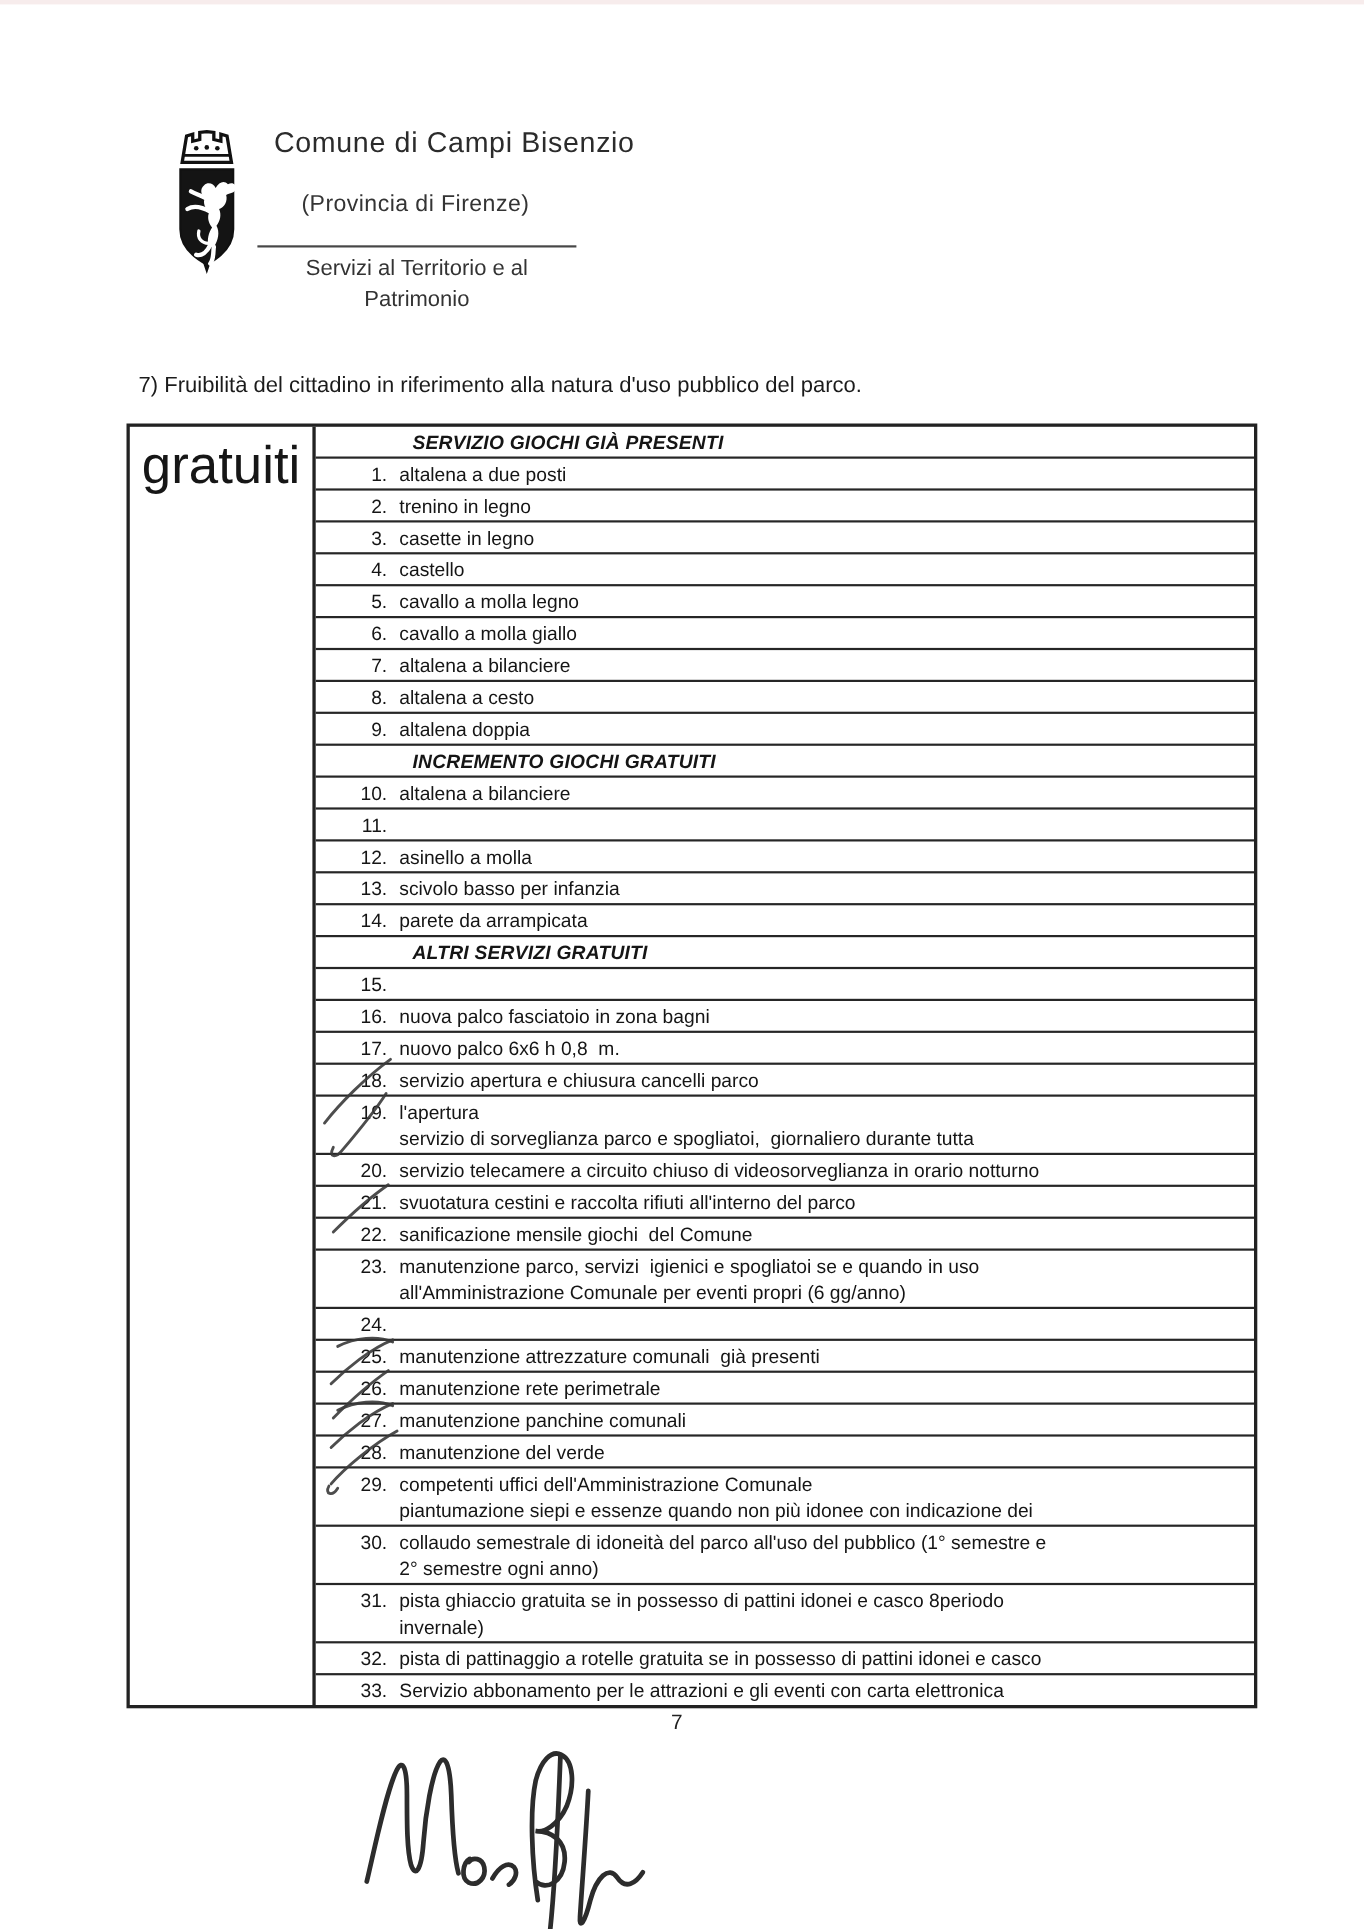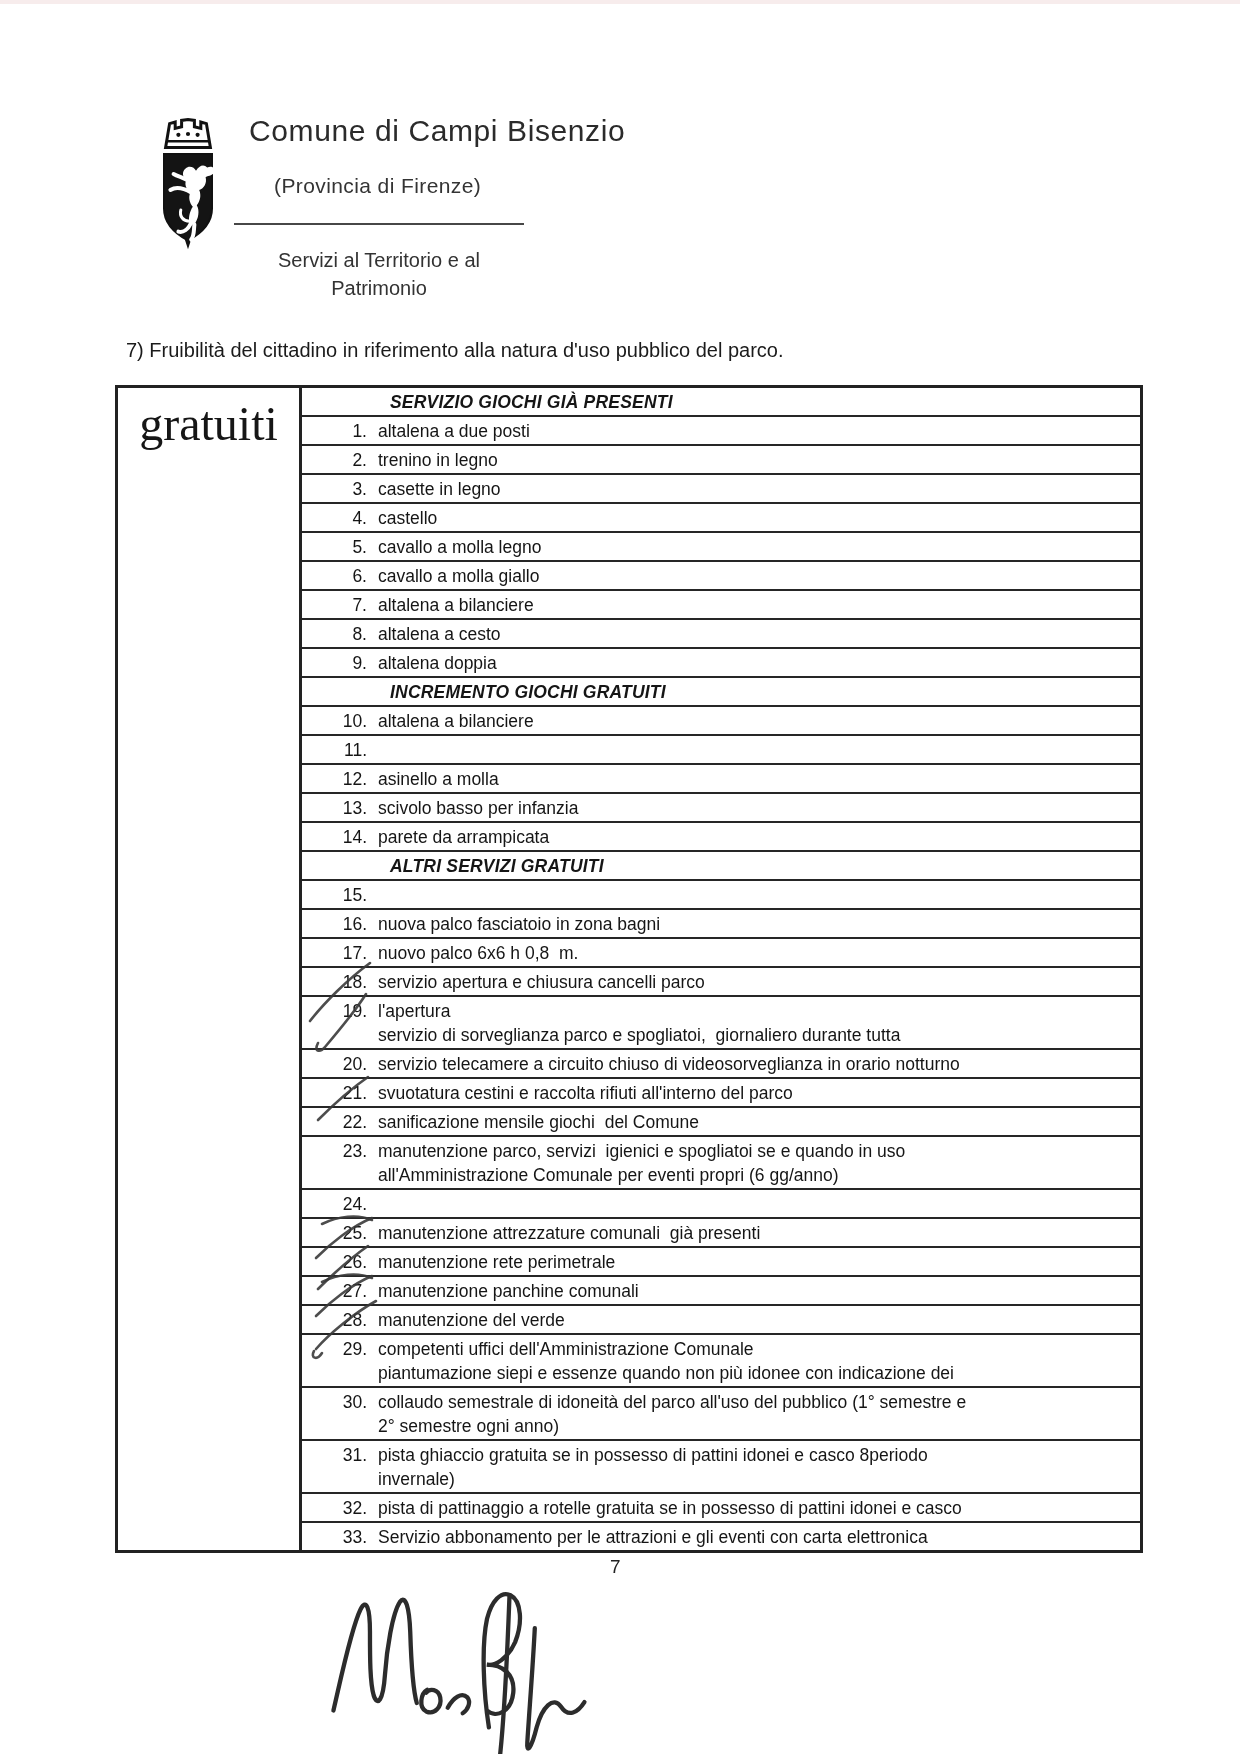--- a/index.html
+++ b/index.html
@@ -6,36 +6,36 @@
   body{
     width:1240px;height:1754px;position:relative;
     background:#ffffff;
     font-family:"Liberation Sans", sans-serif;
     color:#1d1d1d;
     overflow:hidden;
   }
   .edge-tint{position:absolute;left:0;top:0;width:1240px;height:4px;background:rgba(226,186,186,.28);}
   
   .crest{position:absolute;left:148px;top:106px;width:80px;height:148px;}
-  .muni{position:absolute;left:249px;top:114px;font-size:30px;letter-spacing:.6px;color:#2b2b2b;white-space:nowrap;}
+  .muni{position:absolute;left:249px;top:114px;font-size:26px;letter-spacing:.6px;color:#2b2b2b;white-space:nowrap;}
   .prov{position:absolute;left:274px;top:174px;font-size:21px;letter-spacing:.4px;color:#343434;white-space:nowrap;}
   .lh-rule{position:absolute;left:234px;top:223px;width:290px;height:2px;background:#474747;}
-  .dept{position:absolute;left:234px;top:230px;width:290px;text-align:center;font-size:20px;line-height:28px;color:#333;margin-top:16px;}
+  .dept{position:absolute;left:234px;top:230px;width:290px;text-align:center;font-size:20px;line-height:28px;color:#333;}
   
   .sec-head{position:absolute;left:126px;top:339px;font-size:20px;color:#1b1b1b;white-space:nowrap;}
   .sec-head .pre{font-weight:normal;}
   .sec-head .main{font-weight:normal;}
   
   .ptable{
     position:absolute;left:115px;top:385px;width:1028px;
     border:3px solid #222;display:flex;box-sizing:border-box;background:#fff;
   }
   .label-cell{
-    width:184px;flex:none;border-right:3px solid #222;
-    text-align:center;padding-top:8px;box-sizing:border-box;font-family:Liberation Serif, serif;
+    width:169px;flex:none;border-right:3px solid #222;
+    text-align:center;padding-top:8px;box-sizing:border-box;
   }
   .label-cell .big{font-size:48px;color:#161616;letter-spacing:0;}
   .rows{flex:1;display:flex;flex-direction:column;min-width:0;border-radius:27px;}
   .trow{
     position:relative;display:flex;align-items:flex-start;
     border-bottom:2px solid #262626;
     padding:2px 0 1px 0;font-size:17.5px;line-height:24px;color:#151515;
   }
   .trow:last-child{border-bottom:none;}
   .trow .num{width:74px;flex:none;text-align:right;padding-right:9px;box-sizing:border-box;}

